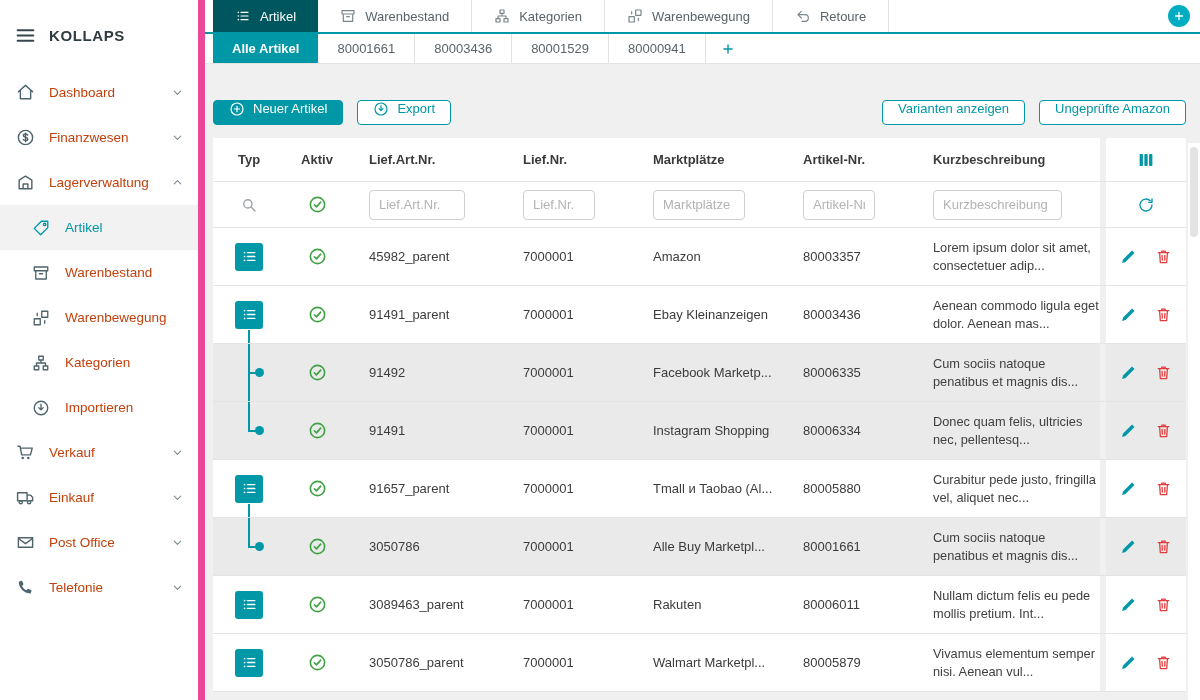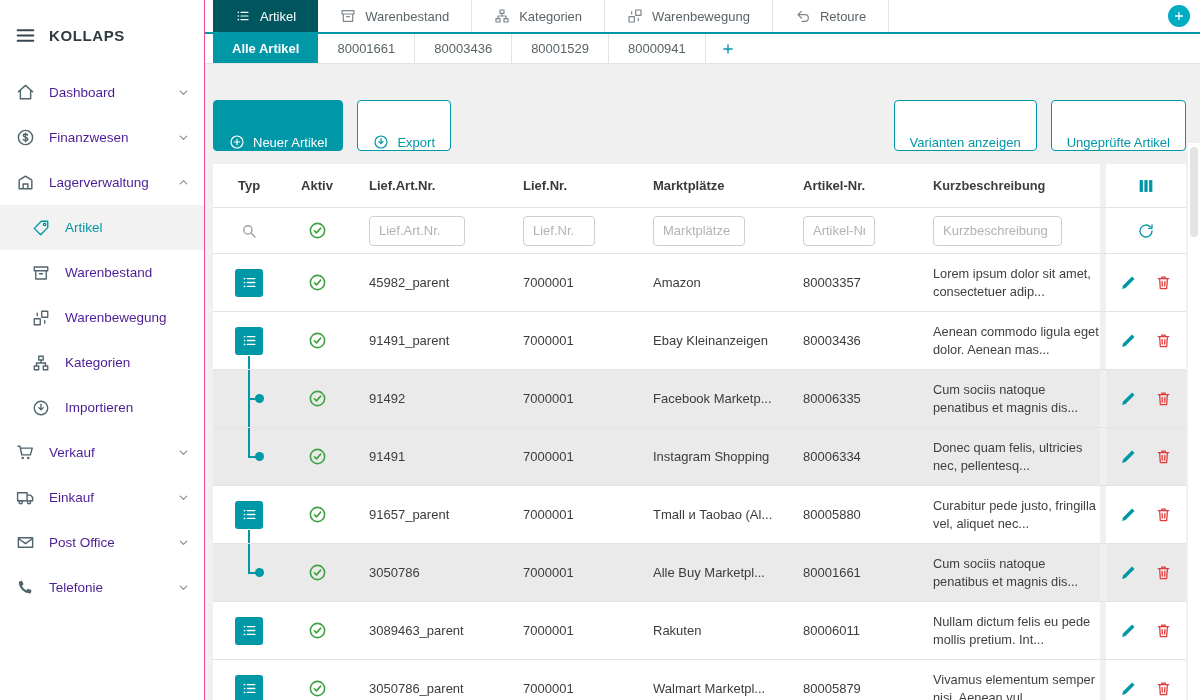--- a/index.html
+++ b/index.html
@@ -5,26 +5,26 @@
   *{box-sizing:border-box;margin:0;padding:0}
   html,body{width:1200px;height:700px;overflow:hidden;background:#fff;
     font-family:"Liberation Sans",sans-serif;-webkit-font-smoothing:antialiased}
   .app{display:flex;width:1200px;height:700px}
 
   
   .ic{width:16px;height:16px;fill:none;stroke:currentColor;stroke-width:1.8;
       stroke-linecap:round;stroke-linejoin:round;flex-shrink:0}
 
   
-  .sidebar{width:205px;background:#fff;border-right:1px solid #ec4899;flex-shrink:0;z-index:3}
+  .sidebar{width:205px;background:#fff;border-right:7px solid #ec4899;flex-shrink:0;z-index:3}
   .logo-row{height:70px;display:flex;align-items:center;gap:13px;padding:0 15px}
   .logo-row .ic{width:21px;height:21px;color:#37474f;stroke-width:2.2}
   .logo-text{font-size:15px;font-weight:bold;letter-spacing:.6px;color:#2f3b40}
   .nav-item{height:45px;display:flex;align-items:center;gap:14px;padding:0 15px;
-    cursor:pointer;color:#4c1d95;font-size:13.5px;white-space:nowrap}
+    cursor:pointer;color:#c2410c;font-size:13.5px;white-space:nowrap}
   .nav-item .nicon{width:20px;display:flex;justify-content:center;color:#50646d}
   .nav-item .nicon .ic{width:19px;height:19px}
   .nav-item .chev{margin-left:auto;color:#7d8b92;display:flex}
   .nav-item .chev .ic{width:11px;height:11px;stroke-width:2.4}
   .chev.up .ic{transform:rotate(180deg)}
   .nav-sub{padding-left:31px}
   .nav-sub .nicon .ic{width:18px;height:18px}
   .nav-item.active{background:#f2f2f2;color:#0097a7}
   .nav-item.active .nicon{color:#0097a7}
 
@@ -46,21 +46,21 @@
   .tabbar2{height:30px;background:#fff;display:flex;align-items:stretch;padding-left:8px;
     border-bottom:1px solid #e4e4e4;flex-shrink:0}
   .subtab{display:flex;align-items:center;padding:0 19px;font-size:13px;color:#5a6468;
     border-right:1px solid #e2e2e2;cursor:pointer;white-space:nowrap}
   .subtab.active{background:#0097a7;color:#fff;font-weight:bold;border-right:none}
   .subtab-add{display:flex;align-items:center;padding:0 15px;color:#0097a7;cursor:pointer;border:none;background:none}
   .subtab-add .ic{width:14px;height:14px;stroke-width:2.4}
 
   .content{flex:1;padding:36px 14px 0 8px;min-height:0}
   .toolbar{display:flex;gap:14px;margin-bottom:13px;align-items:center}
-  .btn{height:51px;display:inline-flex;align-items:flex-end;gap:8px;padding:0 15px;border-radius:4px;
+  .btn{height:25px;display:inline-flex;align-items:flex-start;gap:8px;padding:0 15px;border-radius:4px;
     font-size:13px;cursor:pointer;border:1px solid #0097a7;background:#fff;color:#0097a7;
     font-family:inherit;white-space:nowrap}
   .btn .ic{width:16px;height:16px}
   .btn.primary{background:#0097a7;border-color:#0097a7;color:#fff}
   .spacer{flex:1}
 
   
   .thead,.tfilter,.trow{display:flex;background:#fff;border-bottom:1px solid #e4e4e4;align-items:center}
   .thead{height:44px;font-weight:bold;font-size:13px;color:#3a3a3a}
   .tfilter{height:46px}
@@ -436,21 +436,21 @@
           <svg class="ic">
               <use href="#i-importc"></use>
             </svg>
           <span>Export</span>
         </button>
         <div class="spacer"></div>
         <button class="btn">
           <span>Varianten anzeigen</span>
         </button>
         <button class="btn">
-          <span>Ungeprüfte Artikel</span>
+          <span>Ungeprüfte Amazon</span>
         </button>
       </div>
 
       <div class="table">
 
         <div class="thead">
           <div class="cell c-typ">Typ</div>
           <div class="cell c-aktiv">Aktiv</div>
           <div class="cell c-lan">Lief.Art.Nr.</div>
           <div class="cell c-ln">Lief.Nr.</div>

